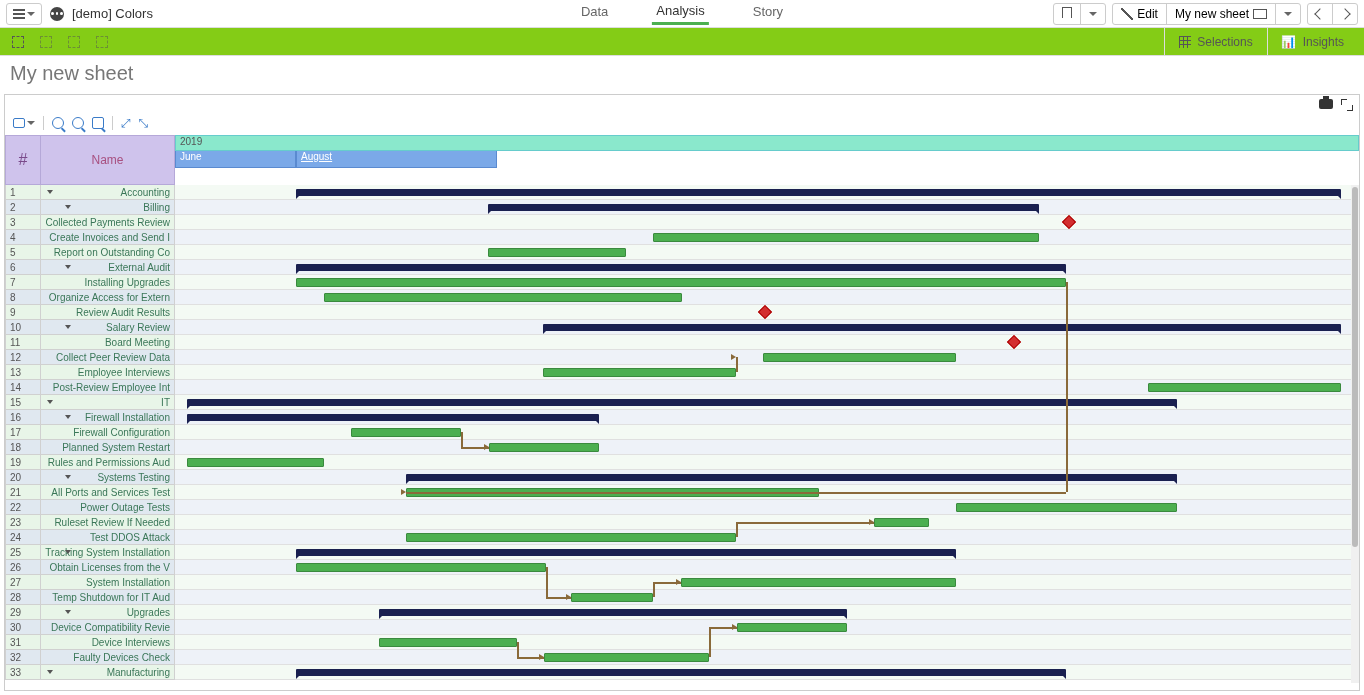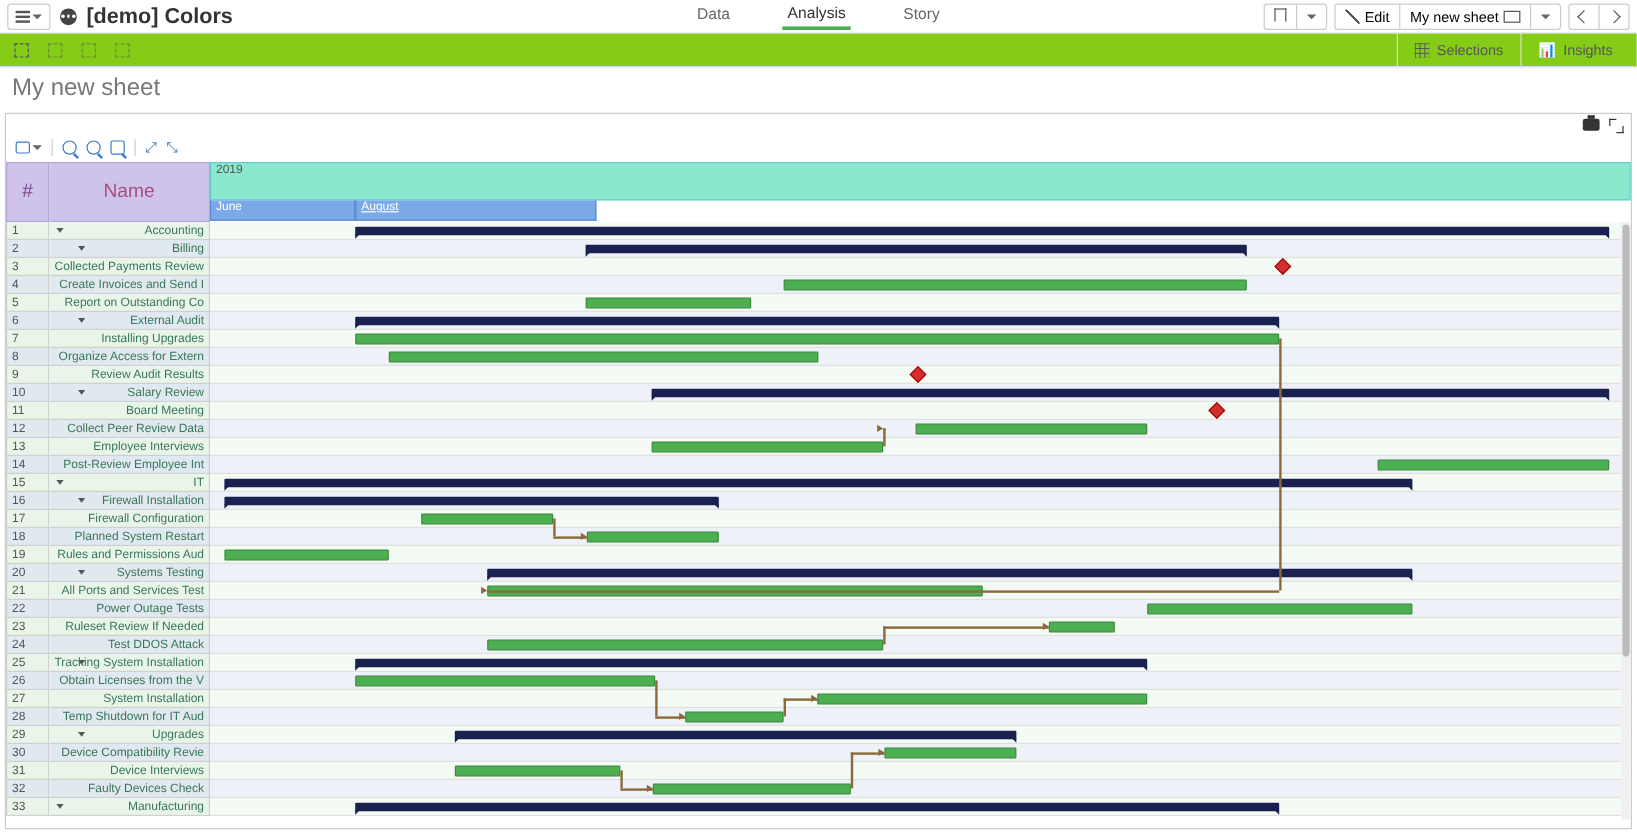--- a/index.html
+++ b/index.html
@@ -6,21 +6,21 @@
 body { width: 1364px; height: 695px; background: #fff; overflow: hidden; font-size: 12px; }
 
 
 .topbar { height: 28px; display: flex; align-items: center; border-bottom: 1px solid #ddd; padding: 0 6px; }
 .menu-btn { width: 36px; height: 22px; border: 1px solid #ccc; border-radius: 3px; display: flex; align-items: center; justify-content: center; gap: 2px; }
 .hamburger { display: flex; flex-direction: column; gap: 2px; }
 .hamburger span { width: 12px; height: 2px; background: #555; }
 .dropdown-arrow { width: 0; height: 0; border-left: 4px solid transparent; border-right: 4px solid transparent; border-top: 4px solid #666; }
 .app-logo { width: 14px; height: 14px; border-radius: 50%; background: #444; margin: 0 8px; display: flex; align-items: center; justify-content: center; }
 .app-logo span { width: 3px; height: 3px; background: #fff; border-radius: 50%; margin: 0 1px; }
-.app-title { font-size: 18px; font-weight: bold; color: #333; }
+.app-title { font-size: 13px; font-weight: normal; color: #333; }
 .tabs { position: absolute; left: 50%; transform: translateX(-50%); display: flex; gap: 40px; height: 28px; align-items: center; }
 .tab { font-size: 13px; color: #666; padding: 0 4px 4px 4px; cursor: pointer; }
 .tab.active { color: #333; border-bottom: 3px solid #4caf50; font-weight: 500; }
 .topbar-right { margin-left: auto; display: flex; gap: 6px; align-items: center; }
 .btn-group { display: flex; border: 1px solid #ccc; border-radius: 3px; height: 22px; }
 .btn-group > div { padding: 0 8px; display: flex; align-items: center; border-right: 1px solid #ccc; gap: 4px; }
 .btn-group > div:last-child { border-right: none; }
 .bookmark-icon::before { content: ""; display: inline-block; width: 8px; height: 10px; border: 1.5px solid #555; border-bottom: none; }
 .pencil { display: inline-block; width: 12px; height: 12px; background: linear-gradient(45deg, transparent 45%, #555 45%, #555 55%, transparent 55%); }
 .sheet-icon { width: 14px; height: 10px; border: 1.5px solid #555; display: inline-block; }
@@ -59,24 +59,24 @@
 .zoom-icon::after { content: ""; position: absolute; width: 5px; height: 1.5px; background: #3a7bc8; bottom: -2px; right: -3px; transform: rotate(45deg); }
 .tb-divider { width: 1px; height: 14px; background: #ccc; }
 
 
 .gantt { display: flex; position: relative; height: 548px; }
 .gantt-left { width: 170px; flex-shrink: 0; }
 .gantt-right { flex: 1; position: relative; overflow: hidden; }
 
 .header-row { display: flex; height: 50px; }
 .hdr-num { width: 36px; background: #cfc3ec; border: 1px solid #b5a8d8; display: flex; align-items: center; justify-content: center; font-size: 16px; color: #7a4a8a; }
-.hdr-name { flex: 1; background: #cfc3ec; border: 1px solid #b5a8d8; border-left: none; display: flex; align-items: center; justify-content: center; font-size: 16px; color: #a85080; }
+.hdr-name { flex: 1; background: #cfc3ec; border: 1px solid #b5a8d8; border-left: none; display: flex; align-items: center; justify-content: center; font-size: 12px; color: #a85080; }
 
 .timeline-header { height: 50px; }
-.year-row { height: 32px; background: #8ae8cc; border: 1px solid #6cc; font-size: 10px; padding-left: 4px; color: #555; }
+.year-row { height: 16px; background: #8ae8cc; border: 1px solid #6cc; font-size: 10px; padding-left: 4px; color: #555; }
 .quarter-row { height: 17px; display: flex; }
 .quarter-cell { border: 1px solid #6cc; border-top: none; background: #a0f0d8; font-size: 10px; padding-left: 4px; color: #555; }
 .month-row { height: 17px; display: flex; }
 .month-cell { background: #7ba9e8; border: 1px solid #5a8ad0; border-top: none; font-size: 10px; padding-left: 4px; color: #fff; }
 .data-row { height: 15px; display: flex; font-size: 10px; }
 .row-num { width: 36px; border: 1px solid #d0d0d0; border-top: none; background: #e8f5e8; padding-left: 4px; color: #555; display: flex; align-items: center; }
 .row-name { flex: 1; border: 1px solid #d0d0d0; border-top: none; border-left: none; background: #e8f5e8; padding-right: 4px; color: #3a7758; display: flex; align-items: center; justify-content: flex-end; overflow: hidden; white-space: nowrap; position: relative; }
 .expander { position: absolute; width: 0; height: 0; border-left: 3px solid transparent; border-right: 3px solid transparent; border-top: 4px solid #555; }
 .odd .row-num, .odd .row-name { background: #e0e8f0; }
 

